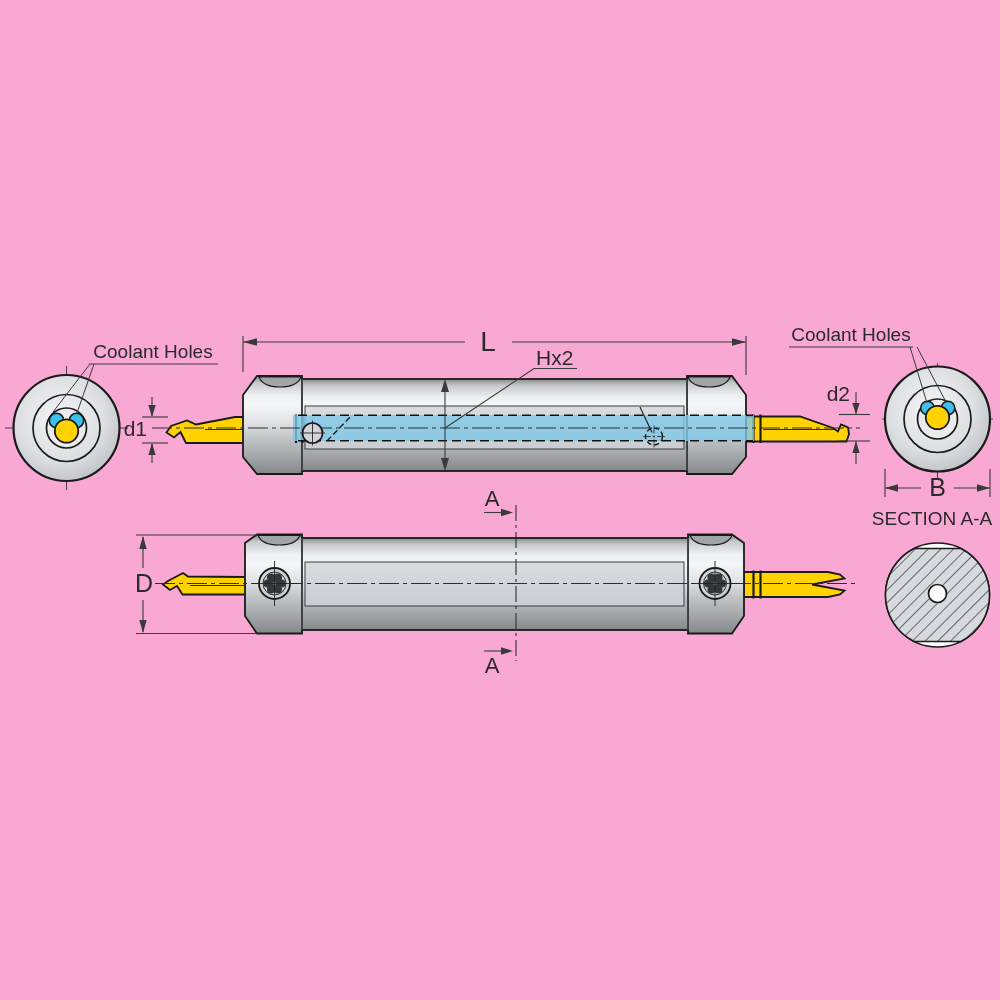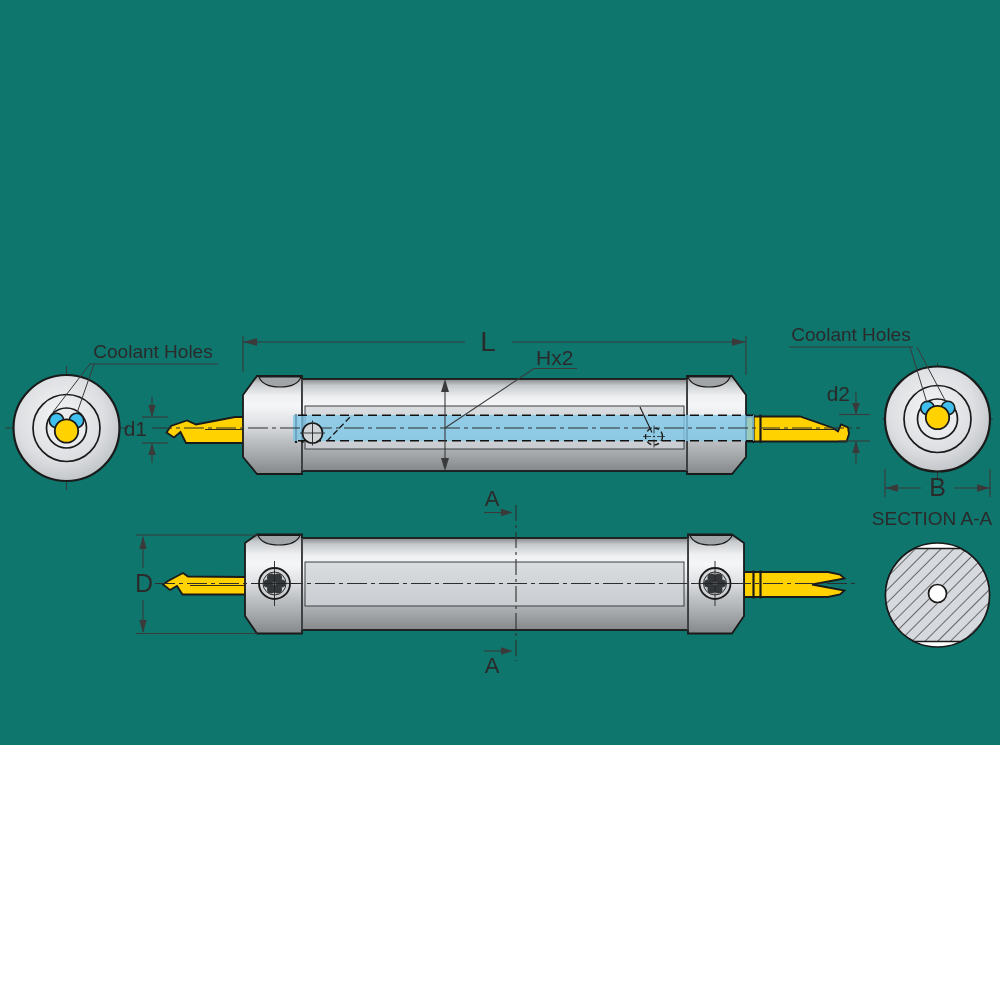--- a/index.html
+++ b/index.html
@@ -1,16 +1,16 @@
 <!DOCTYPE html>
 <html><head>
 <meta charset="utf-8">
 <style>
   html,body{margin:0;padding:0;background:#ffffff;}
-  .canvas{position:relative;width:1000px;height:745px;background:#0f766e;overflow:hidden;}
+  .canvas{position:relative;width:1000px;height:1000px;background:#f9a8d4;overflow:hidden;}
   svg{display:block;}
   text{font-family:"Liberation Sans", sans-serif;fill:#2a2a2a;}
   .lbl{font-size:19px;}
   .dim{font-size:21px;}
   .big{font-size:25px;}
   .L{font-size:28px;}
   .part{stroke:#1a1a1a;}
   .dimline{stroke:#3a3a3a;stroke-width:1.1;fill:none;}
   .arrow{fill:#3a3a3a;stroke:none;}
 </style>

